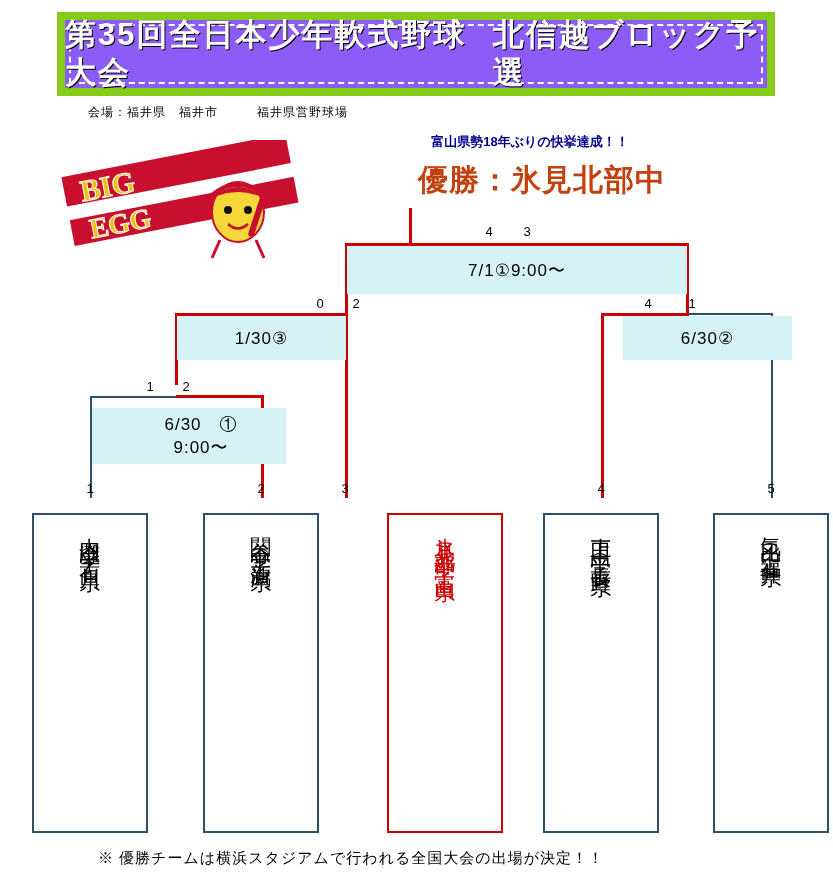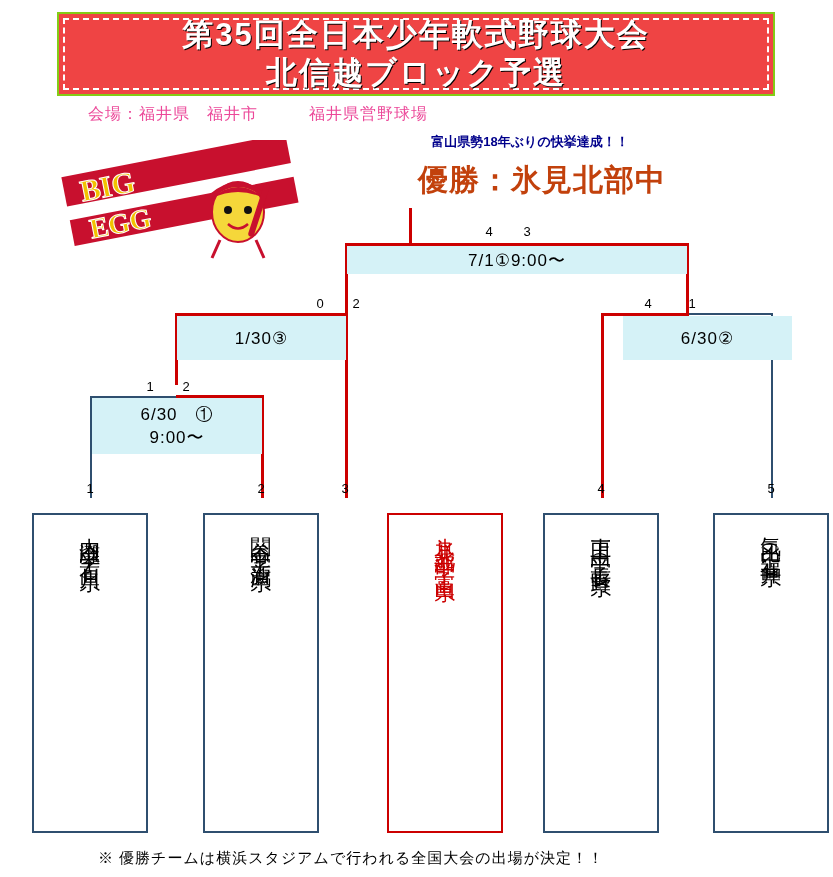--- a/index.html
+++ b/index.html
@@ -18,25 +18,25 @@
     background: #ffffff;
   }
 
   
   .banner {
     position: absolute;
     left: 57px;
     top: 12px;
     width: 718px;
     height: 84px;
-    background: #ef4444;
-    border: 2px solid #84cc16;
+    background: #8b5cf6;
+    border: 8px solid #84cc16;
     box-sizing: border-box;
     display: flex;
-    flex-direction: column;
+    flex-direction: row;
     align-items: center;
     justify-content: center;
   }
   .banner::after {
     content: "";
     position: absolute;
     left: 4px;
     top: 4px;
     right: 4px;
     bottom: 4px;
@@ -50,22 +50,22 @@
     letter-spacing: 2px;
     line-height: 1.22;
     text-shadow: 1px 1px 0 #000;
     z-index: 2;
   }
 
   .venue {
     position: absolute;
     left: 88px;
     top: 104px;
-    font-size: 16px;
-    color: #ec4899;
+    font-size: 12px;
+    color: #000000;
     letter-spacing: 1px;
     white-space: pre;
   }
 
   
   .logo {
     position: absolute;
     left: 60px;
     top: 140px;
     width: 250px;
@@ -234,33 +234,33 @@
   <div class="ln" style="left:601px; top:313px; width:88px; height:3px;"></div>
   <div class="ln" style="left:601px; top:313px; width:3px; height:185px;"></div>
   <div class="ln-blk" style="left:689px; top:313px; width:84px; height:2px;"></div>
   <div class="ln-blk" style="left:771px; top:313px; width:2px; height:185px;"></div>
 
   <div class="ln-blk" style="left:90px; top:396px; width:86px; height:2px;"></div>
   <div class="ln-blk" style="left:90px; top:396px; width:2px; height:102px;"></div>
   <div class="ln" style="left:176px; top:395px; width:88px; height:3px;"></div>
   <div class="ln" style="left:261px; top:395px; width:3px; height:103px;"></div>
 
-  <div class="match final" style="left:347px; top:246px; width:340px; height:28px;">
+  <div class="match final" style="left:347px; top:246px; width:340px; height:48px;">
     <div>7/1①9:00〜</div>
   </div>
 
   <div class="match" style="left:177px; top:316px; width:169px; height:44px;">
     <div>1/30③</div>
   </div>
 
   <div class="match" style="left:603px; top:316px; width:169px; height:44px;margin-left:20px;">
     <div>6/30②</div>
   </div>
 
-  <div class="match" style="left:92px; top:398px; width:170px; height:56px;">
+  <div class="match" style="left:92px; top:408px; width:170px; height:56px;padding-left:24px;">
     <div>6/30　①</div>
     <div>9:00〜</div>
   </div>
 
   <div class="score" style="left:481px; top:224px;">4</div>
   <div class="score" style="left:519px; top:224px;">3</div>
 
   <div class="score" style="left:312px; top:296px;">0</div>
   <div class="score" style="left:348px; top:296px;">2</div>
 

